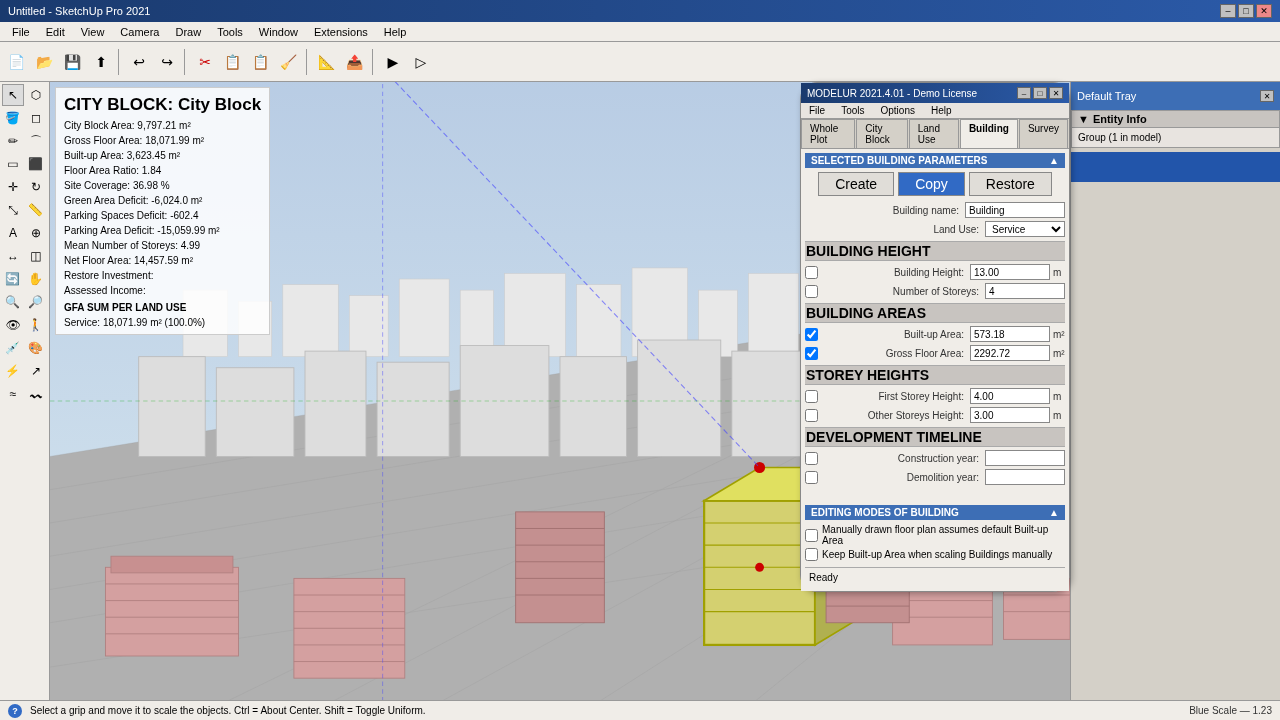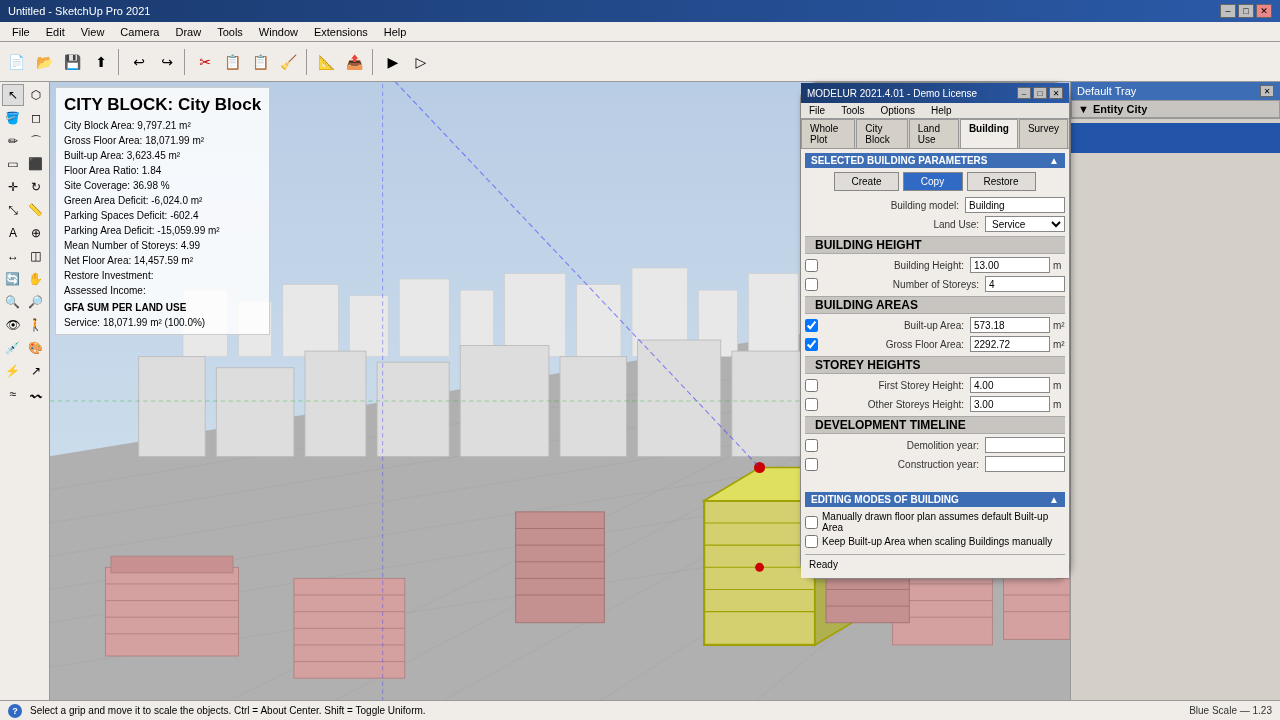--- a/index.html
+++ b/index.html
@@ -30,21 +30,21 @@
     
     
     .viewport { flex: 1; position: relative; background: #c8c8c8; overflow: hidden; }
     
     
     .info-overlay { position: absolute; top: 5px; left: 5px; background: rgba(255,255,255,0.85); padding: 4px 8px; font-size: 10px; line-height: 1.5; border: 1px solid #ccc; z-index: 10; }
     .info-title { font-weight: bold; font-size: 17px; }
     
     
     .right-panel { width: 210px; background: #d4d0c8; border-left: 1px solid #999; display: flex; flex-direction: column; }
-    .tray-header { background: #3d6eb5; color: white; padding: 2px 6px; font-size: 11px; display: flex; align-items: center; justify-content: space-between; height: 18px; }
+    .tray-header { background: #3d6eb5; color: white; padding: 2px 6px; font-size: 11px; display: flex; align-items: center; justify-content: space-between; height: 28px; }
     .tray-section { background: #e8e4e0; margin: 0; border: 1px solid #999; }
     .tray-section-header { background: #c8c4c0; padding: 2px 6px; font-size: 11px; font-weight: bold; display: flex; align-items: center; gap: 4px; cursor: pointer; border-bottom: 1px solid #999; }
     .tray-section-content { padding: 4px 6px; font-size: 10px; }
     
     
     .modelur-panel { position: absolute; top: 0; right: 210px; width: 270px; height: auto; background: #f0ede8; border: 1px solid #888; box-shadow: 2px 2px 6px rgba(0,0,0,0.3); z-index: 20; }
     .modelur-title-bar { background: linear-gradient(to right, #1a3a6e, #2b5aa8); color: white; height: 20px; display: flex; align-items: center; justify-content: space-between; padding: 0 6px; font-size: 10px; }
     .modelur-title-controls { display: flex; gap: 2px; }
     .modelur-title-btn { width: 14px; height: 12px; border: 1px solid #666; background: #c0c0c0; color: black; font-size: 8px; cursor: pointer; display: flex; align-items: center; justify-content: center; }
     
@@ -52,33 +52,33 @@
     .modelur-menu-item { padding: 2px 8px; font-size: 10px; cursor: pointer; }
     
     .modelur-tabs { display: flex; background: #d4d0c8; border-bottom: 1px solid #999; }
     .modelur-tab { padding: 3px 8px; font-size: 10px; cursor: pointer; border: 1px solid #999; border-bottom: none; background: #d4d0c8; margin-right: 1px; }
     .modelur-tab.active { background: #f0ede8; font-weight: bold; }
     
     .modelur-content { padding: 4px; background: #f0ede8; }
     .section-title { background: #3d6eb5; color: white; padding: 2px 6px; font-size: 10px; font-weight: bold; margin-bottom: 4px; display: flex; align-items: center; justify-content: space-between; }
     
     .action-row { display: flex; gap: 4px; margin-bottom: 6px; justify-content: center; }
-    .action-btn { padding: 3px 16px; border: 1px solid #888; background: #e0ddd8; font-size: 10px; cursor: pointer; min-width: 60px; }
+    .action-btn { padding: 3px 16px; border: 1px solid #888; background: #e0ddd8; font-size: 14px; cursor: pointer; min-width: 60px; }
     .action-btn.active { background: #316ac5; color: white; }
     
     .param-row { display: flex; align-items: center; margin-bottom: 3px; font-size: 10px; }
     .param-label { flex: 1; text-align: right; padding-right: 6px; color: #333; }
     .param-input { width: 80px; height: 16px; border: 1px solid #888; background: white; padding: 1px 3px; font-size: 10px; }
     .param-input-wide { width: 100px; }
     .param-select { width: 80px; height: 16px; border: 1px solid #888; background: white; padding: 0 2px; font-size: 10px; }
     .param-unit { margin-left: 3px; color: #333; width: 12px; }
     .param-checkbox { margin-right: 4px; }
     
     .sub-section { margin-top: 4px; margin-bottom: 2px; }
-    .sub-section-title { background: #c8c4c0; padding: 1px 10px; font-size: 12px; font-weight: bold; border-top: 1px solid #aaa; border-bottom: 1px solid #aaa; margin-bottom: 3px; }
+    .sub-section-title { background: #c8c4c0; padding: 1px 1px; font-size: 14px; font-weight: bold; border-top: 1px solid #aaa; border-bottom: 1px solid #aaa; margin-bottom: 3px; }
     
     .editing-section { margin-top: 20px; }
     .edit-check-row { display: flex; align-items: center; font-size: 10px; margin-bottom: 2px; }
     .edit-check-row input { margin-right: 4px; }
     
     
     .status-bar { height: 20px; background: #f0ede8; border-top: 1px solid #999; display: flex; align-items: center; padding: 0 8px; font-size: 10px; justify-content: space-between; position: absolute; bottom: 0; left: 0; right: 0; }
     .status-left { display: flex; align-items: center; gap: 8px; }
     .status-right { color: #333; }
     
@@ -365,21 +365,24 @@
   <div class="right-panel">
     <div class="tray-header">
       <span>Default Tray</span>
       <div style="display:flex;gap:2px;">
         <button class="modelur-title-btn">✕</button>
       </div>
     </div>
     <div class="tray-section">
       <div class="tray-section-header">
         <span>▼</span>
-        <span>Entity City</span>
+        <span>Entity Info</span>
+      </div>
+      <div class="tray-section-content">
+        <span>Group (1 in model)</span>
       </div>
     </div>
 
     <div style="height:30px; background:#2255aa; margin-top:4px;"></div>
   </div>
 </div>
 
 <div class="modelur-panel" style="top: 82px; right: 210px; left: auto; position: absolute; border-radius: 17px;">
 
   <div class="modelur-title-bar">
@@ -413,21 +416,21 @@
       <span>▲</span>
     </div>
 
     <div class="action-row">
       <button class="action-btn">Create</button>
       <button class="action-btn active">Copy</button>
       <button class="action-btn">Restore</button>
     </div>
 
     <div class="param-row">
-      <span class="param-label">Building model:</span>
+      <span class="param-label">Building name:</span>
       <input class="param-input param-input-wide" type="text" value="Building" style="">
     </div>
 
     <div class="param-row">
       <span class="param-label">Land Use:</span>
       <select class="param-select">
         <option>Service</option>
         <option>Residential</option>
         <option>Commercial</option>
         <option>Industrial</option>
@@ -485,27 +488,27 @@
         <input class="param-input" type="text" value="3.00" style="">
         <span class="param-unit">m</span>
       </div>
     </div>
 
     <div class="sub-section">
       <div class="sub-section-title">DEVELOPMENT TIMELINE</div>
 
       <div class="param-row">
         <input type="checkbox" class="param-checkbox" style="">
+        <span class="param-label">Construction year:</span>
+        <input class="param-input" type="text" style="">
+      </div>
+
+      <div class="param-row">
+        <input type="checkbox" class="param-checkbox" style="">
         <span class="param-label">Demolition year:</span>
-        <input class="param-input" type="text" style="">
-      </div>
-
-      <div class="param-row">
-        <input type="checkbox" class="param-checkbox" style="">
-        <span class="param-label">Construction year:</span>
         <input class="param-input" type="text" style="">
       </div>
     </div>
 
     <div class="editing-section">
       <div class="section-title">
         <span>EDITING MODES OF BUILDING</span>
         <span>▲</span>
       </div>
       <div class="edit-check-row">

